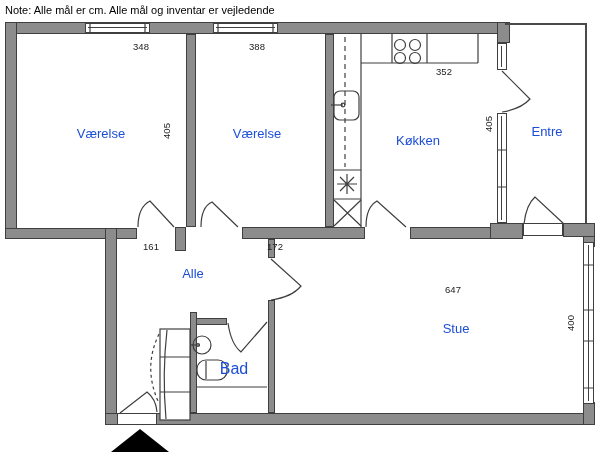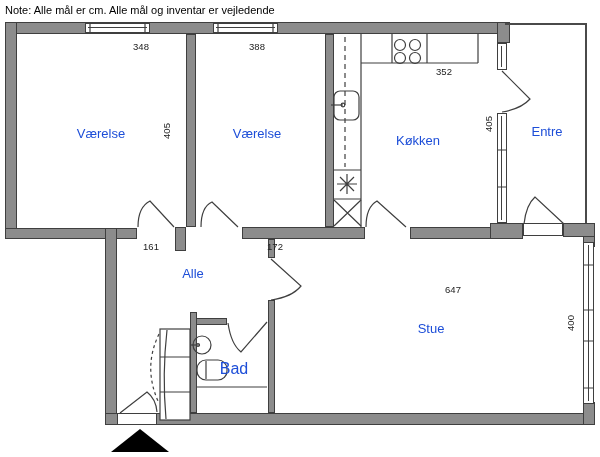--- a/index.html
+++ b/index.html
@@ -139,21 +139,21 @@
       </g>
     </g>
   </svg>
 
   <div class="rlabel" style="left:101px;top:133px;">Værelse</div>
   <div class="rlabel" style="left:257px;top:133px;">Værelse</div>
   <div class="rlabel" style="left:418px;top:140px;">Køkken</div>
   <div class="rlabel" style="left:547px;top:131px;">Entre</div>
   <div class="rlabel" style="left:193px;top:273px;">Alle</div>
   <div class="rlabel" style="left:234px;top:369px;font-size:16px;">Bad</div>
-  <div class="rlabel" style="left:431px;top:328px;">Stue</div>
+  <div class="rlabel" style="left:456px;top:328px;">Stue</div>
 
   <div class="mlabel" style="left:98px;top:46px;margin-left:43px;">348</div>
   <div class="mlabel" style="left:257px;top:46px;">388</div>
   <div class="mlabel" style="left:444px;top:71px;">352</div>
   <div class="mlabel rot" style="left:166px;top:131px;">405</div>
   <div class="mlabel rot" style="left:488px;top:124px;">405</div>
   <div class="mlabel" style="left:151px;top:246px;">161</div>
   <div class="mlabel" style="left:235px;top:246px;margin-left:40px;">172</div>
   <div class="mlabel" style="left:453px;top:245px;margin-top:44px;">647</div>
   <div class="mlabel rot" style="left:570px;top:323px;">400</div>

